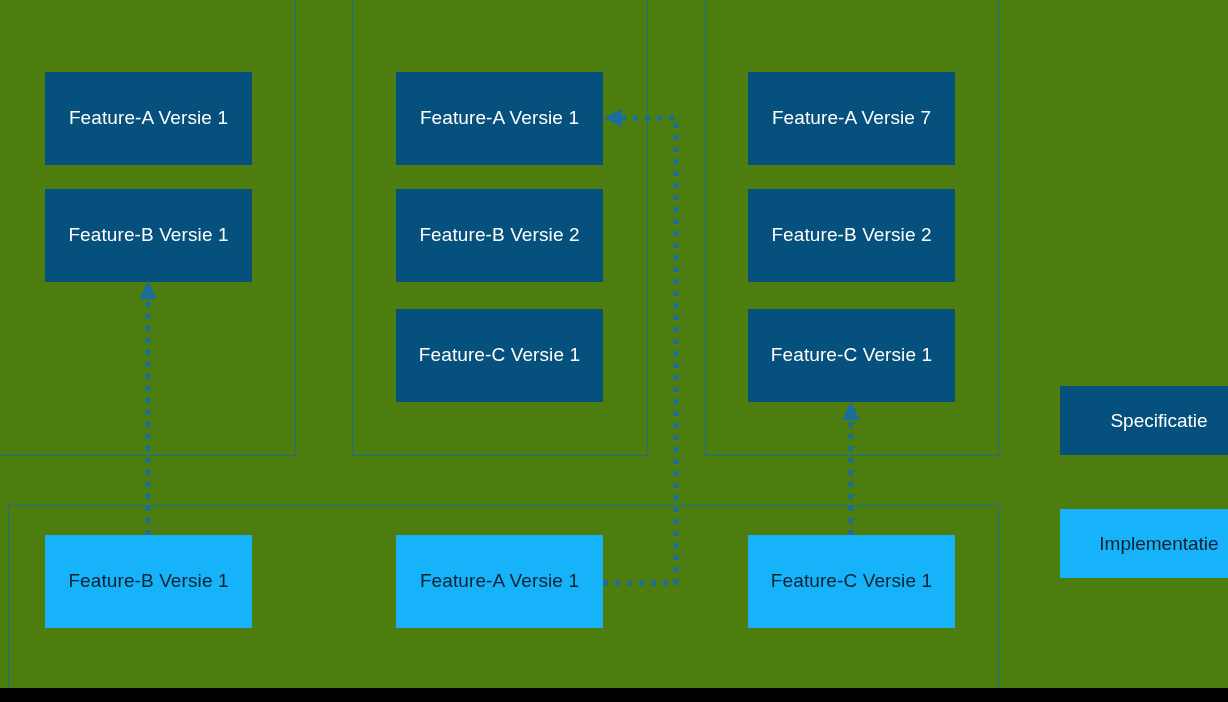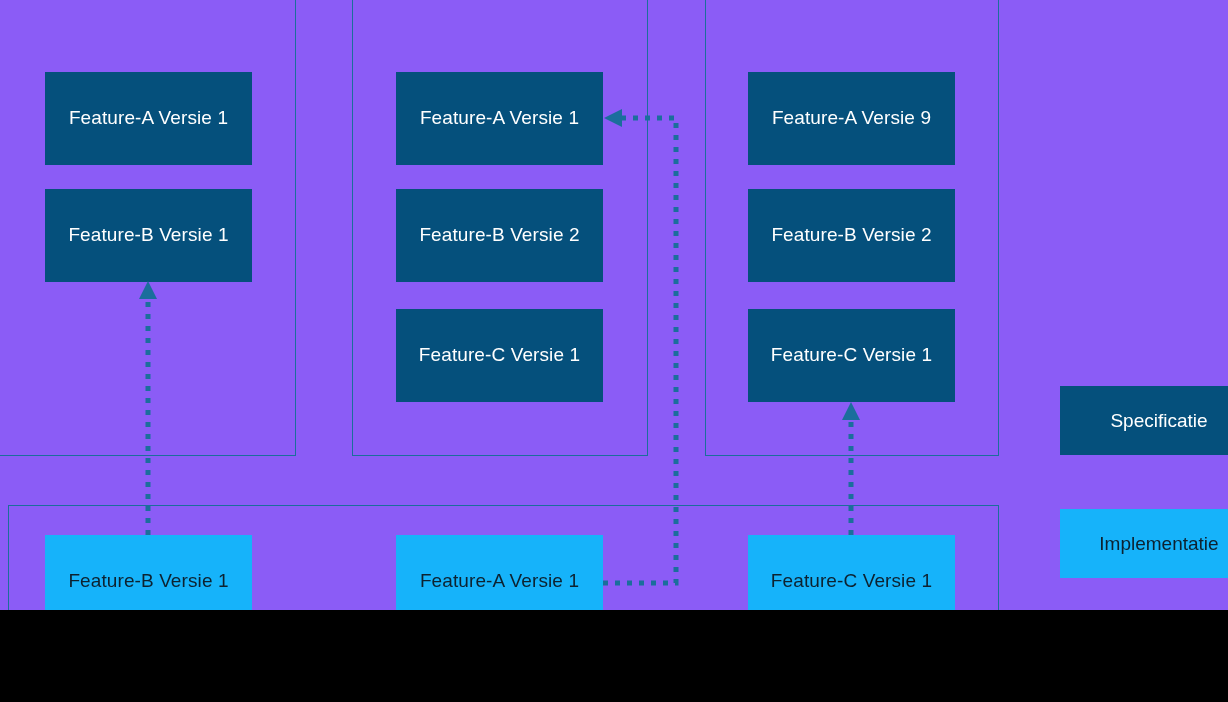--- a/index.html
+++ b/index.html
@@ -7,22 +7,22 @@
     margin: 0;
     padding: 0;
     background: #000000;
   }
   body {
     font-family: "Liberation Sans", sans-serif;
   }
   #canvas {
     position: relative;
     width: 1228px;
-    height: 610px;
-    background: #8b5cf6;
+    height: 688px;
+    background: #4d7c0f;
     overflow: hidden;
   }
   .group-box {
     position: absolute;
     border: 1px solid #1b6e9c;
     box-sizing: border-box;
     background: transparent;
   }
   .node {
     position: absolute;
@@ -90,21 +90,21 @@
   <div class="group-box" style="left:705px; top:-1px; width:294px; height:457px;"></div>
   <div class="group-box" style="left:8px; top:505px; width:991px; height:188px;"></div>
 
   <div class="node spec" style="left:45px; top:72px; width:207px; height:93px;">Feature-A Versie 1</div>
   <div class="node spec" style="left:45px; top:189px; width:207px; height:93px;">Feature-B Versie 1</div>
 
   <div class="node spec" style="left:396px; top:72px; width:207px; height:93px;">Feature-A Versie 1</div>
   <div class="node spec" style="left:396px; top:189px; width:207px; height:93px;">Feature-B Versie 2</div>
   <div class="node spec" style="left:396px; top:309px; width:207px; height:93px;">Feature-C Versie 1</div>
 
-  <div class="node spec" style="left:748px; top:72px; width:207px; height:93px;">Feature-A Versie 9</div>
+  <div class="node spec" style="left:748px; top:72px; width:207px; height:93px;">Feature-A Versie 7</div>
   <div class="node spec" style="left:748px; top:189px; width:207px; height:93px;">Feature-B Versie 2</div>
   <div class="node spec" style="left:748px; top:309px; width:207px; height:93px;">Feature-C Versie 1</div>
 
   <div class="node impl" style="left:45px; top:535px; width:207px; height:93px;">Feature-B Versie 1</div>
   <div class="node impl" style="left:396px; top:535px; width:207px; height:93px;">Feature-A Versie 1</div>
   <div class="node impl" style="left:748px; top:535px; width:207px; height:93px;">Feature-C Versie 1</div>
 
   <div class="legend-node spec" style="left:1060px; top:386px; width:198px; height:69px;">Specificatie</div>
   <div class="legend-node impl" style="left:1060px; top:509px; width:198px; height:69px;">Implementatie</div>
 

